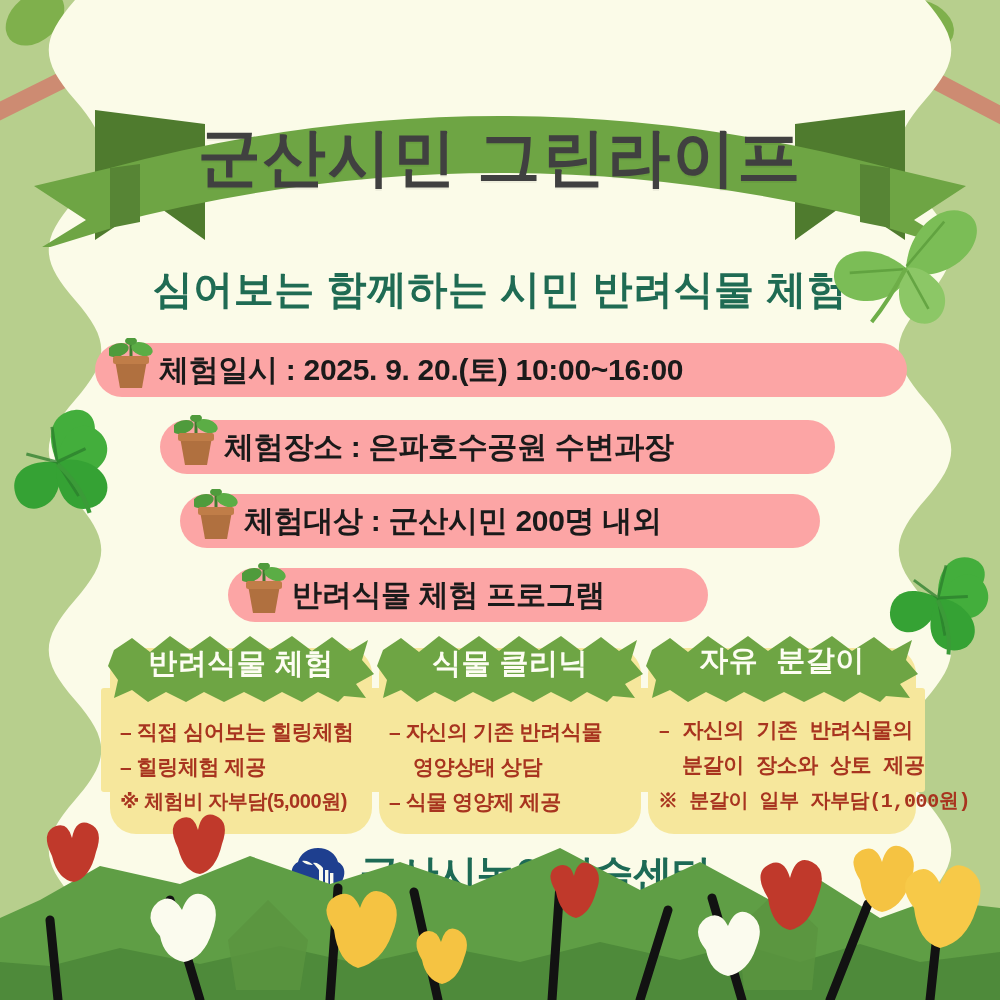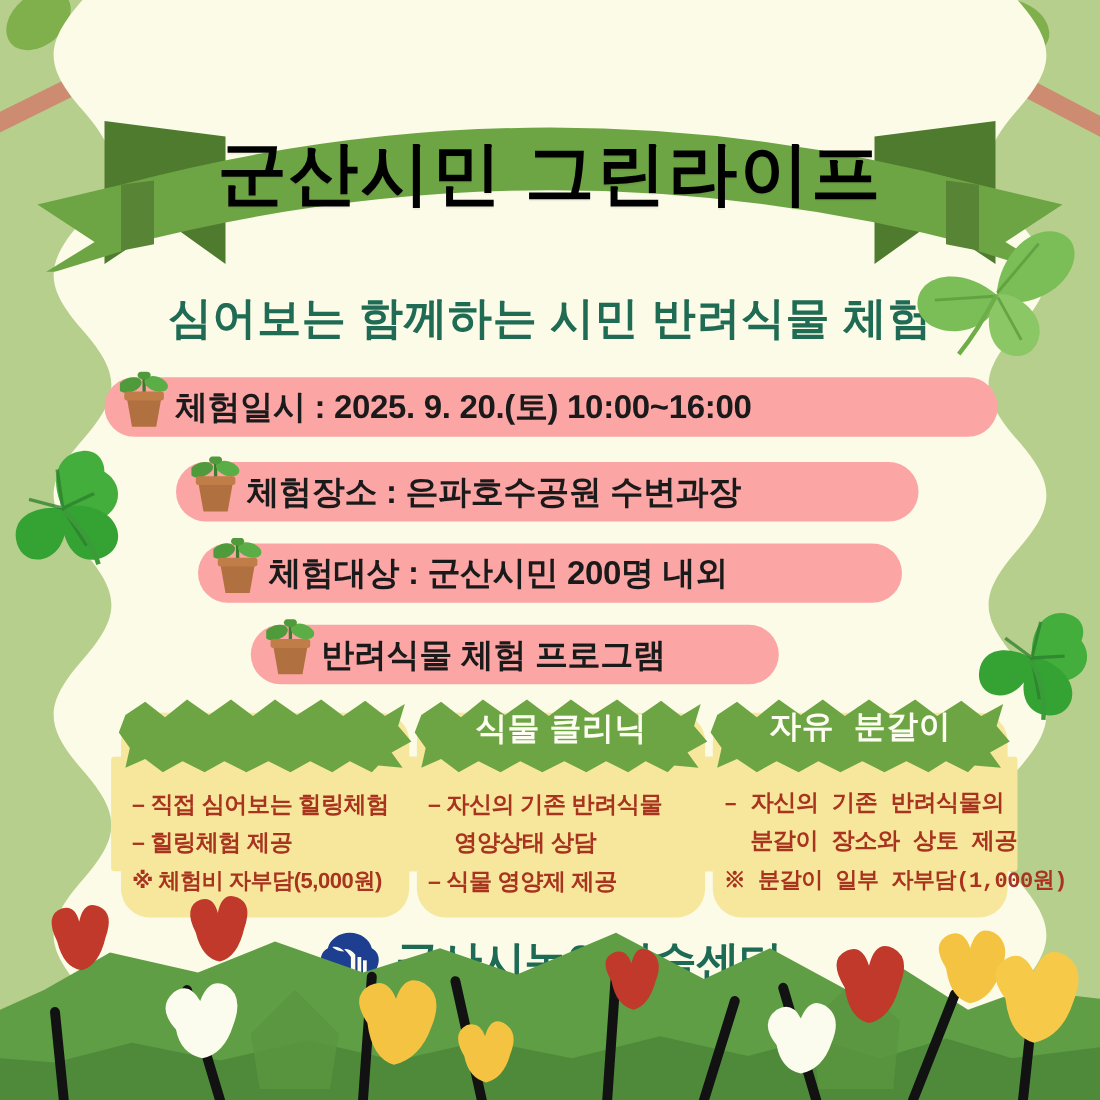--- a/index.html
+++ b/index.html
@@ -18,21 +18,21 @@
   #hills-layer{z-index:5;}
 
   
   #content{position:absolute;left:0;top:0;width:1000px;height:1000px;z-index:4;}
 
   
   #banner{position:absolute;left:0;top:72px;width:1000px;height:170px;}
   #banner svg{position:absolute;left:0;top:0;}
   .banner-text{
     position:absolute;left:0;top:86px;width:1000px;text-align:center;
-    font-size:63px;font-weight:700;color:#000000;letter-spacing:2px;
+    font-size:63px;font-weight:700;color:#404040;letter-spacing:2px;
     transform:translateY(-50%);
     text-shadow:0 2px 0 rgba(0,0,0,.05);
   }
 
   
   #subtitle{
     position:absolute;left:0;top:262px;width:1000px;text-align:center;
     font-size:40px;font-weight:700;color:#1f6b53;letter-spacing:.5px;
   }
 
@@ -241,20 +241,21 @@
     <div class="connector" id="conn0"></div>
     <div class="connector" id="conn1"></div>
 
     <div class="prog" id="prog0">
       <div class="body"></div>
       <div class="star">
         <svg width="270" height="74" viewBox="0 0 270 74">
           <path fill="#6ea544" d="M8 20 L26 8 L44 22 L64 6 L84 20 L104 6 L124 21 L144 6 L164 20 L186 6 L206 21 L226 7 L244 21 L262 10
             L256 30 L268 44 L250 54 L260 68 L238 66 L232 72 L212 62 L196 72 L176 62 L158 72 L138 62 L118 72 L98 62 L80 72 L60 62 L42 72 L26 60 L8 68 L12 50 L2 36 Z"></path>
         </svg>
+        <div class="star-label">반려식물 체험</div>
       </div>
       <div class="lines">
         <div class="ln">– 직접 심어보는 힐링체험</div>
         <div class="ln">– 힐링체험 제공</div>
         <div class="ln small">※ 체험비 자부담(5,000원)</div>
       </div>
     </div>
 
     <div class="prog" id="prog1">
       <div class="body"></div>

